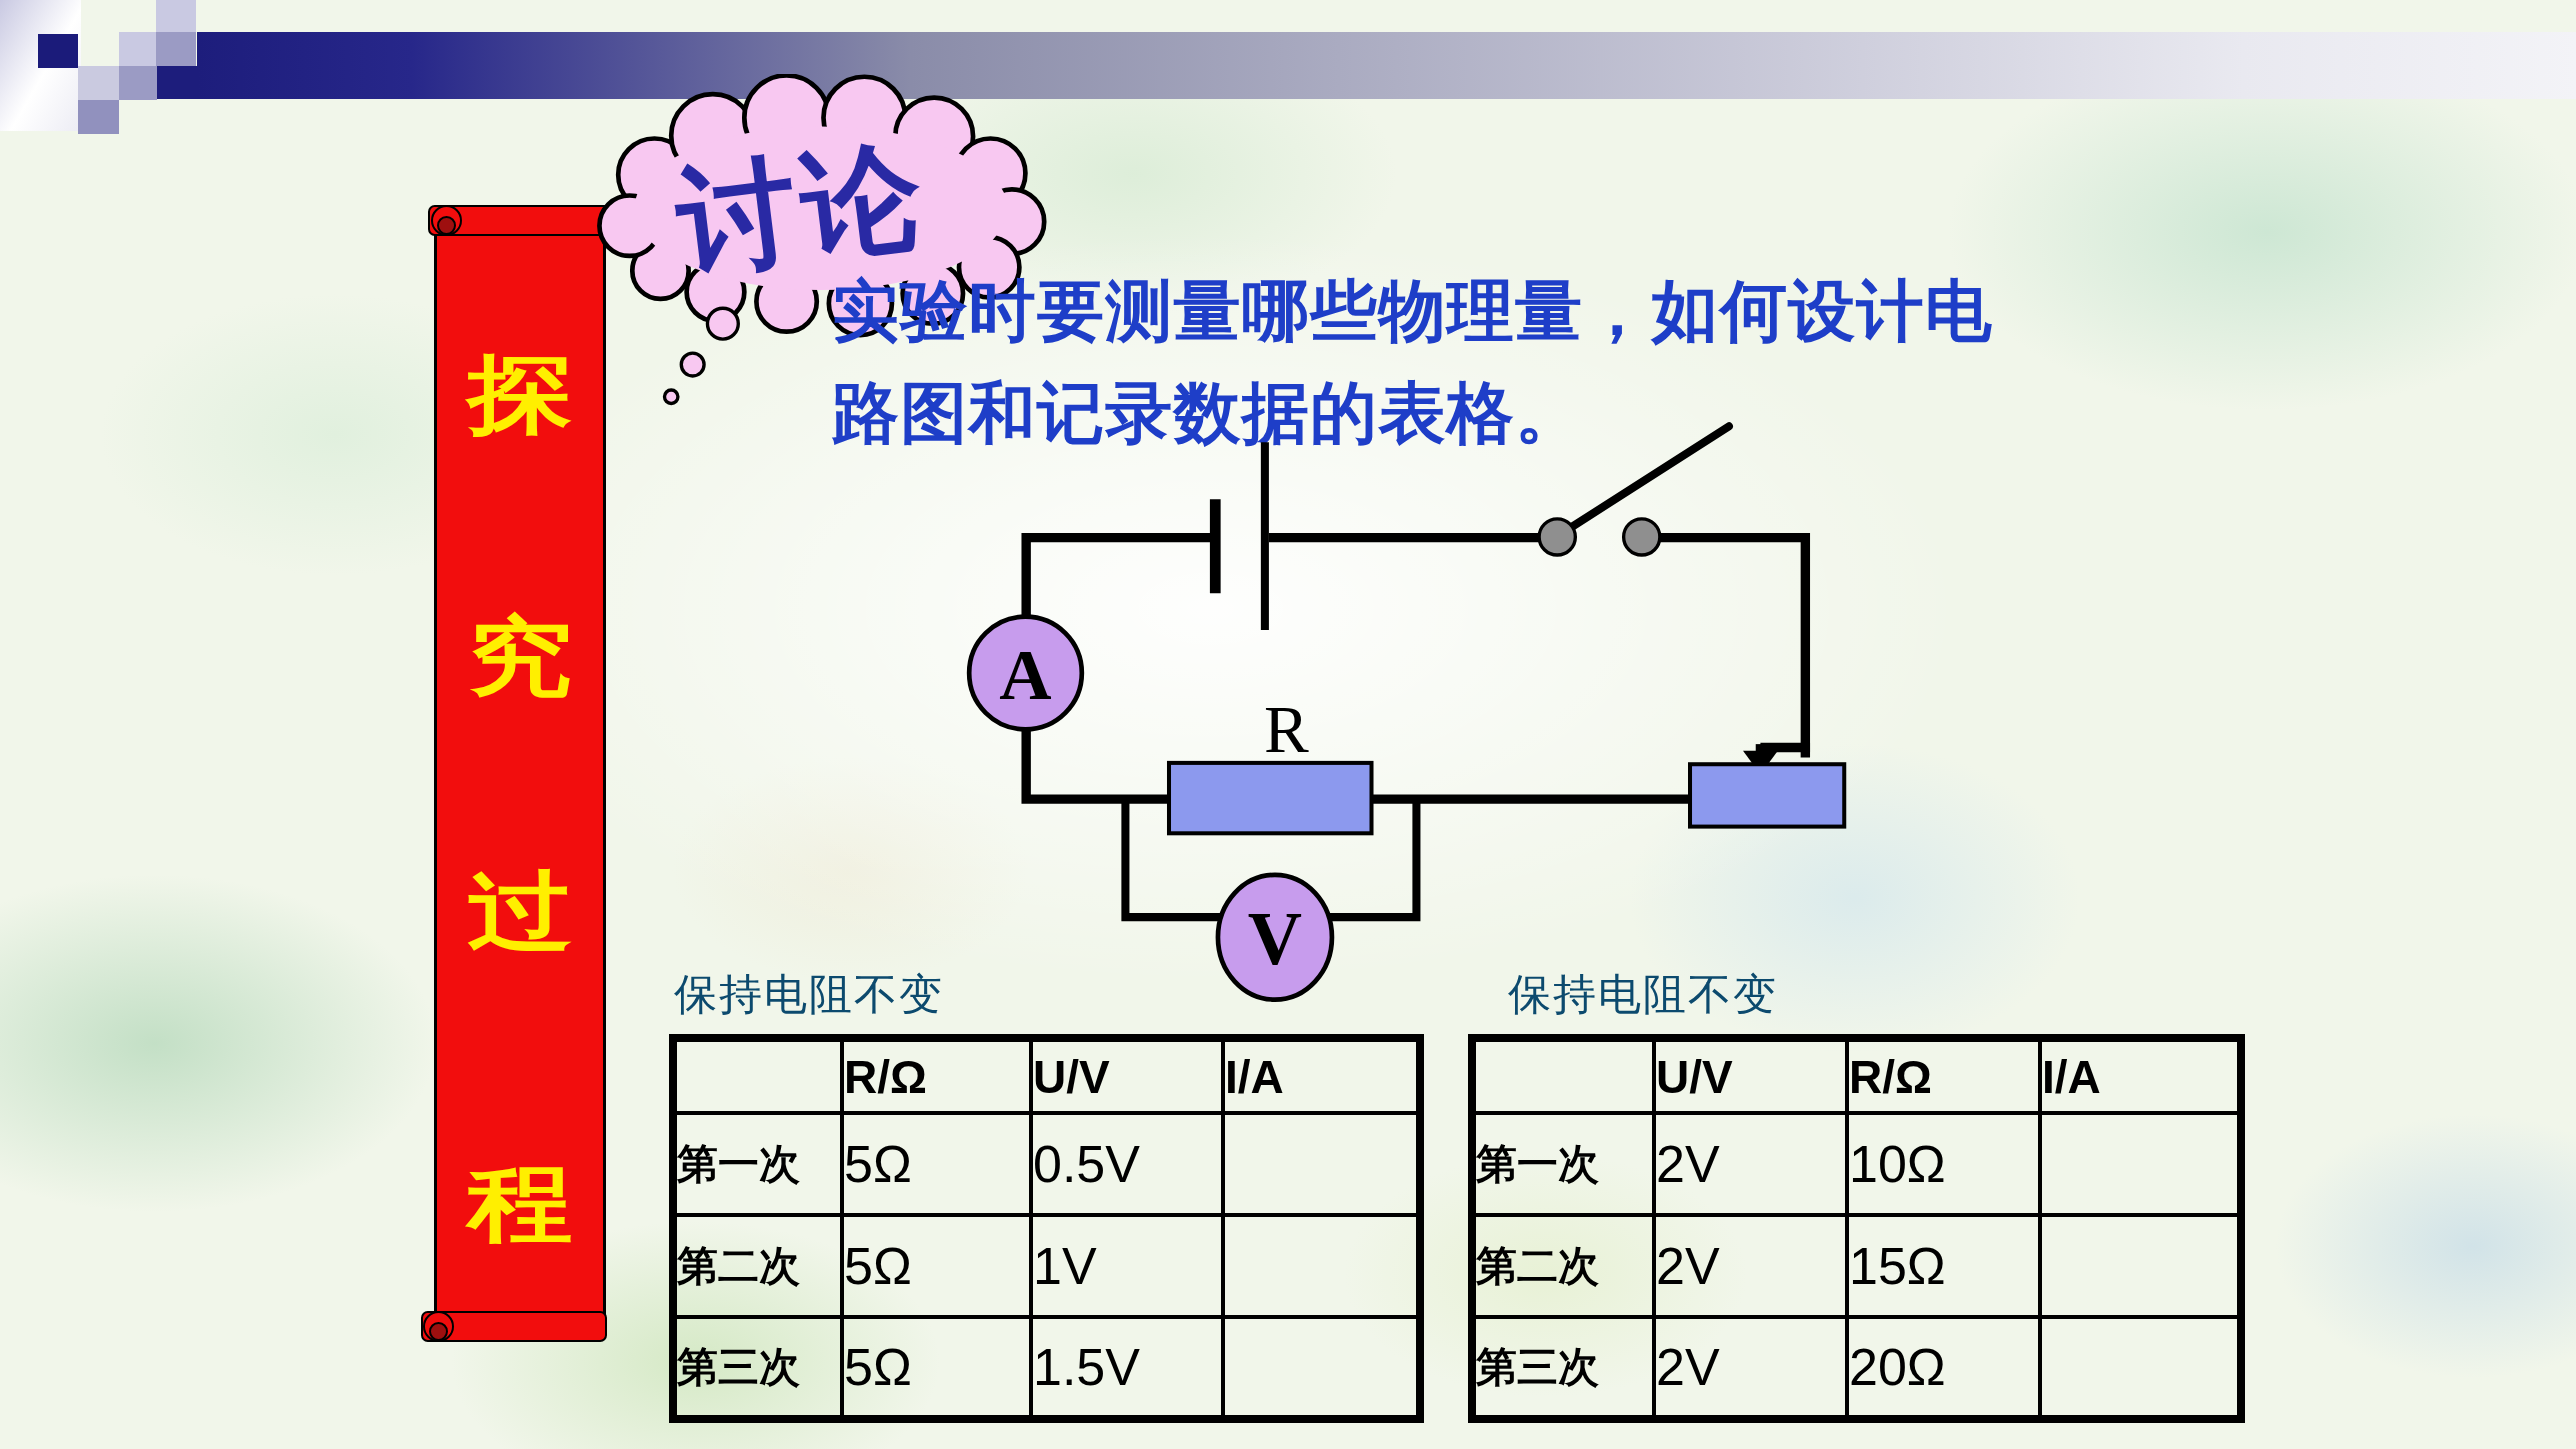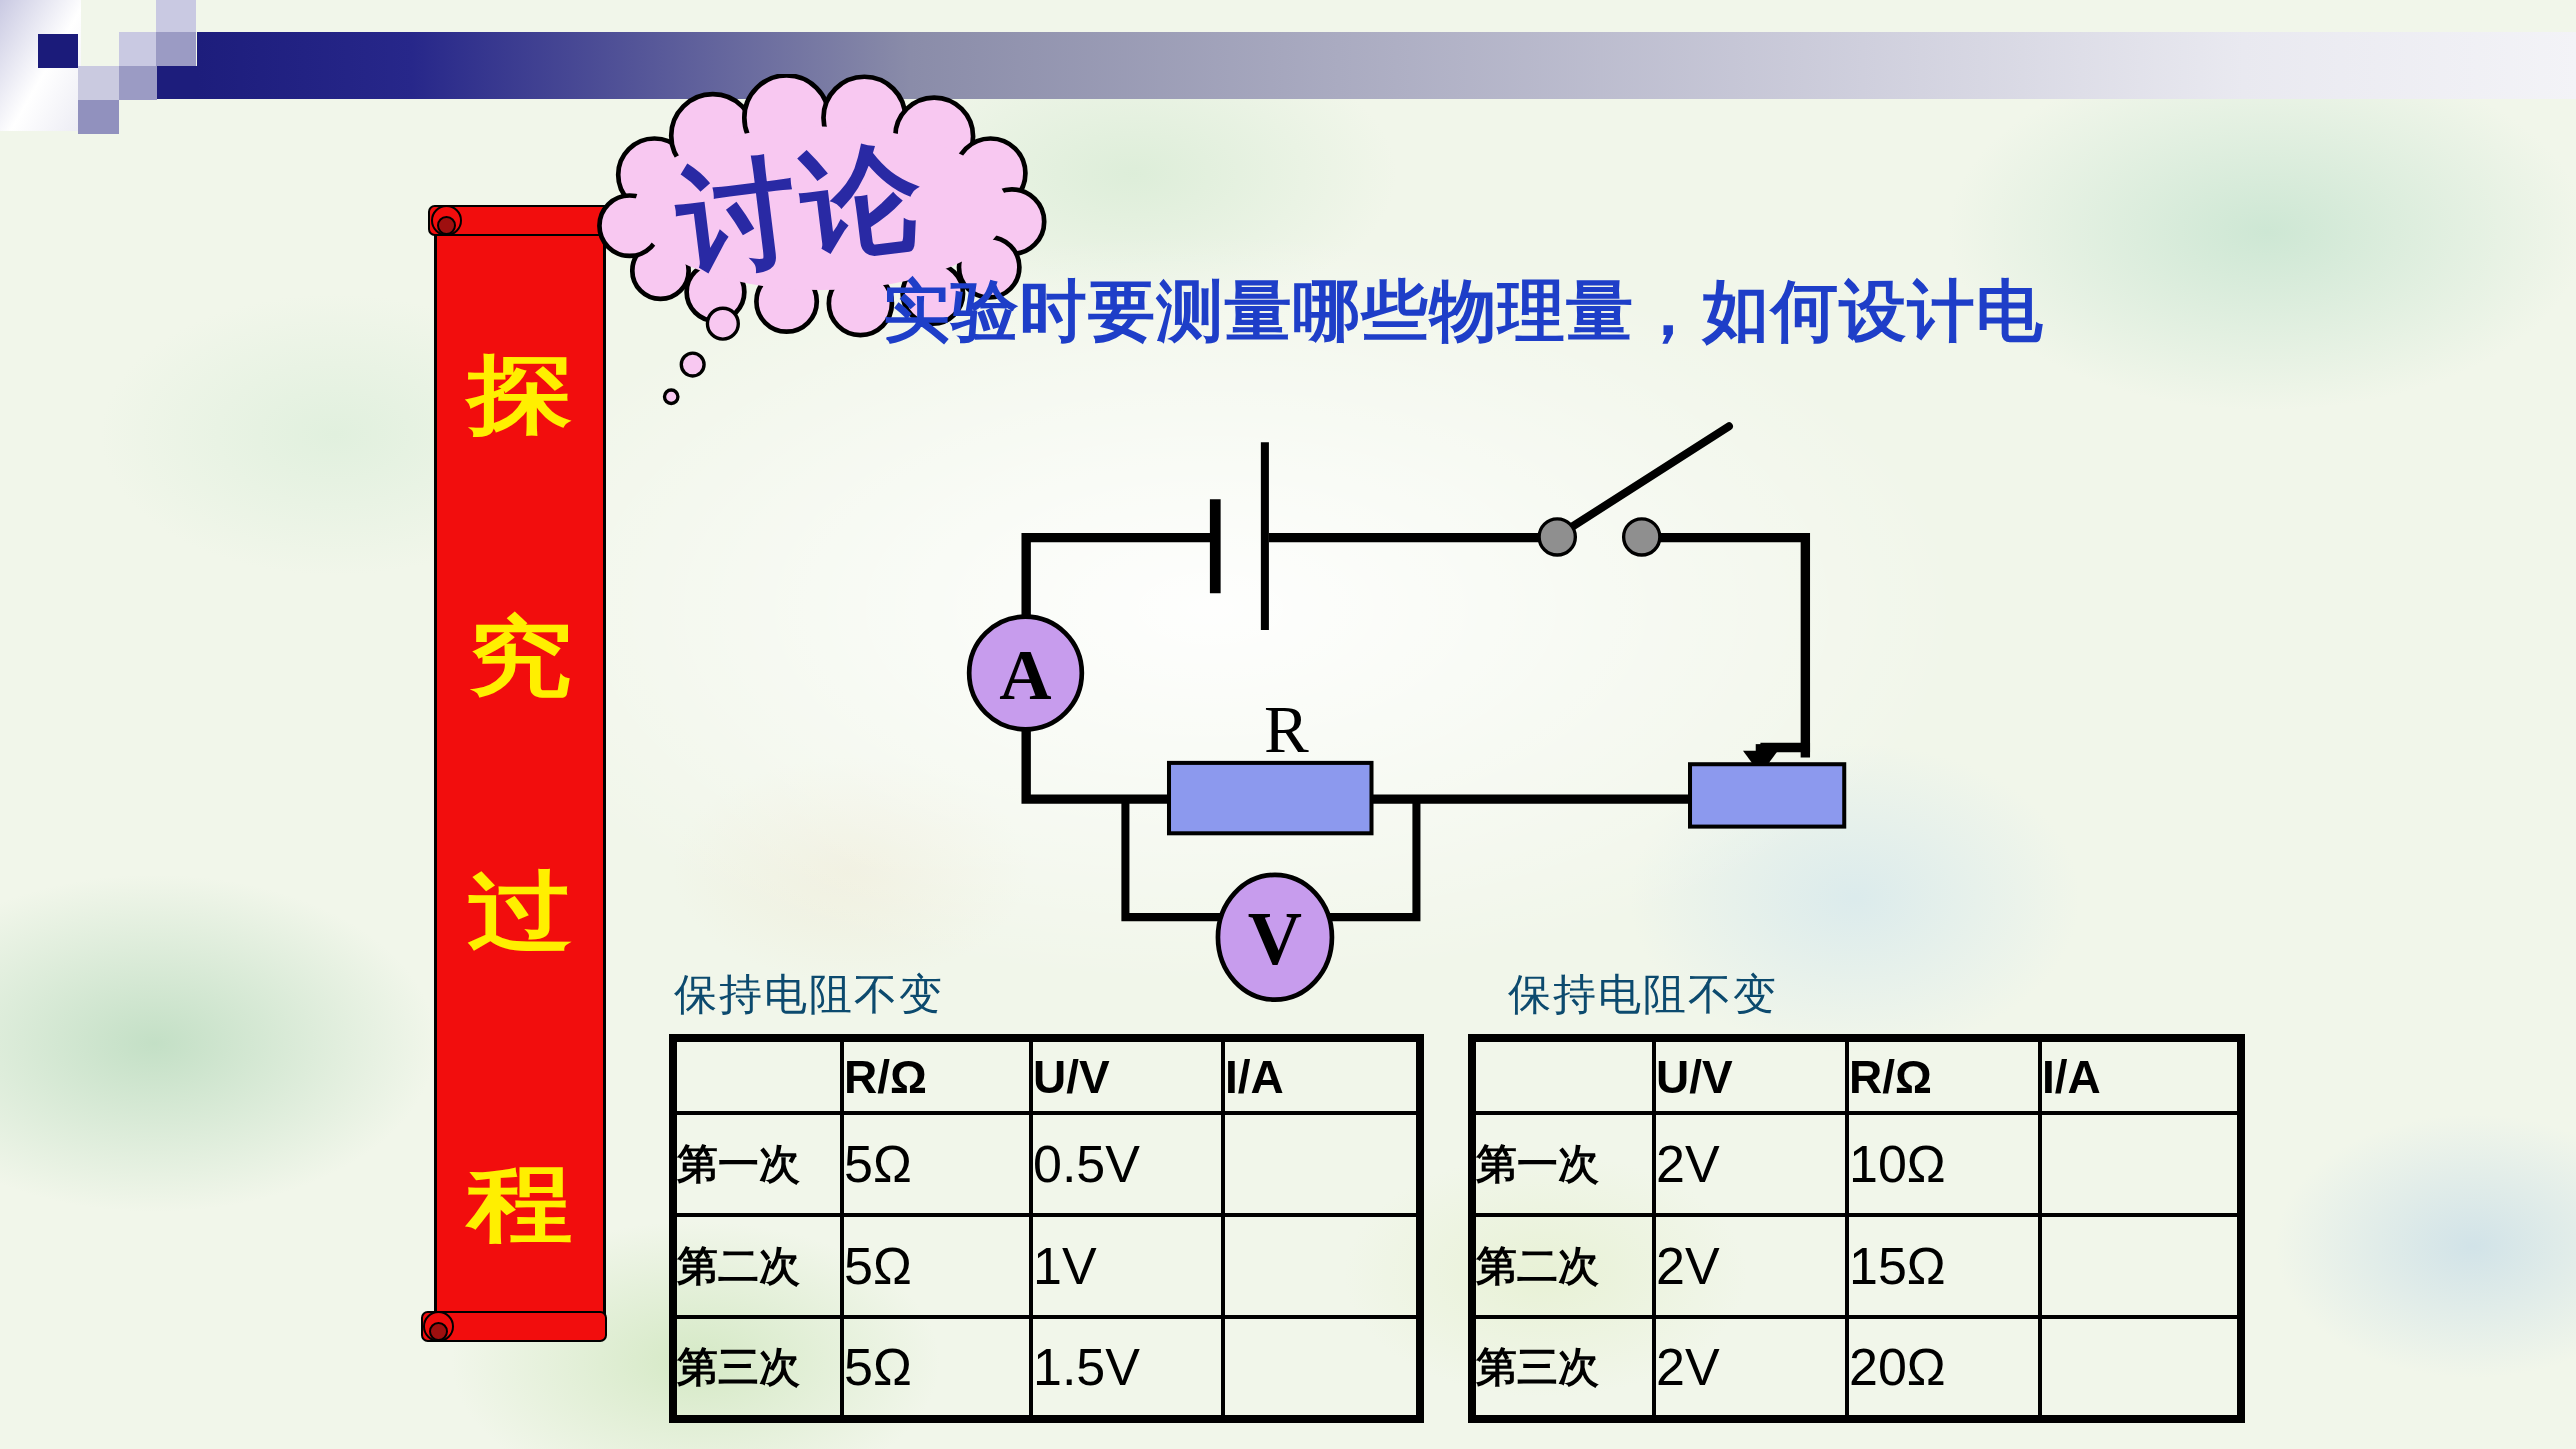--- a/index.html
+++ b/index.html
@@ -40,21 +40,21 @@
   .roll-curl { width:31px; height:31px; background:#f20d0d; border:2.7px solid #000; border-radius:50%; }
   .curl-top { left:431px; top:205px; }
   .curl-bottom { left:423px; top:1311px; }
   .roll-curl::after { content:""; position:absolute; left:4px; top:9.4px; width:14.8px; height:14.8px;
     background:#9e0f0f; border:2px solid #000; border-radius:50%; }
   .banner-char { left:434px; width:172px; height:114px; text-align:center;
     font-family:"Liberation Serif", serif; font-weight:bold; font-size:86px; line-height:101px;
     color:#ffef00; transform:scaleX(1.22); transform-origin:center; }
 
   
-  .question { left:883px; top:260px; width:1395px;
+  .question { left:832px; top:260px; width:1395px;
     font-family:"Liberation Serif", serif; font-weight:bold; font-size:67px;
     line-height:102px; color:#1e3ec8; letter-spacing:1.3px; }
 
   
   .tbl-title { font-size:43px; color:#0c4a6e; letter-spacing:2px; font-weight:500;
     font-family:"Liberation Sans", sans-serif; }
   .tbl-title-left  { left:674px; top:966px; }
   .tbl-title-right { left:1508px; top:966px; }
 
   
@@ -112,20 +112,21 @@
   <text x="1195" y="372" font-size="178" font-weight="bold" fill="#2929a4" font-family="Liberation Serif, serif" text-anchor="middle" letter-spacing="8" transform="rotate(-7 1195 310)">讨论</text>
   <g stroke="#000" stroke-width="5" fill="#f8c8f1">
     <circle cx="1077" cy="482" r="23"></circle>
     <circle cx="1032" cy="543" r="17"></circle>
     <circle cx="1000" cy="591" r="10"></circle>
   </g>
 </svg>
 
 <div class="abs question">
   <div>实验时要测量哪些物理量，如何设计电</div>
+  <div>路图和记录数据的表格。</div>
 </div>
 
 <svg class="abs" style="left:939px;top:402px;" width="979" height="644" viewBox="1400 600 1460 960">
 
   <path d="M1530,921 L1530,802 L1805,802" stroke="#000" stroke-width="14" fill="none"></path>
   <path d="M1892,802 L2296,802" stroke="#000" stroke-width="14" fill="none"></path>
   <path d="M2472,802 L2692,802 L2692,1130" stroke="#000" stroke-width="14" fill="none"></path>
   <path d="M2699,1115 L2625,1115" stroke="#000" stroke-width="14" fill="none"></path>
   <path d="M2520,1192 L1530,1192 L1530,1086" stroke="#000" stroke-width="14" fill="none"></path>
   <path d="M1678,1192 L1678,1368 L1820,1368 M1982,1368 L2112,1368 L2112,1192" stroke="#000" stroke-width="12" fill="none"></path>

